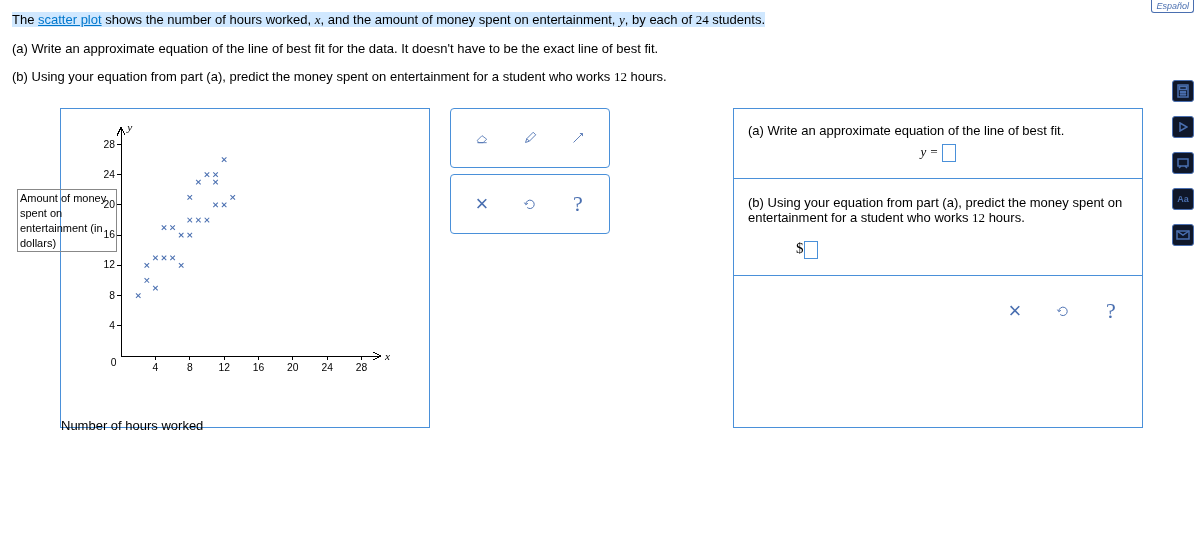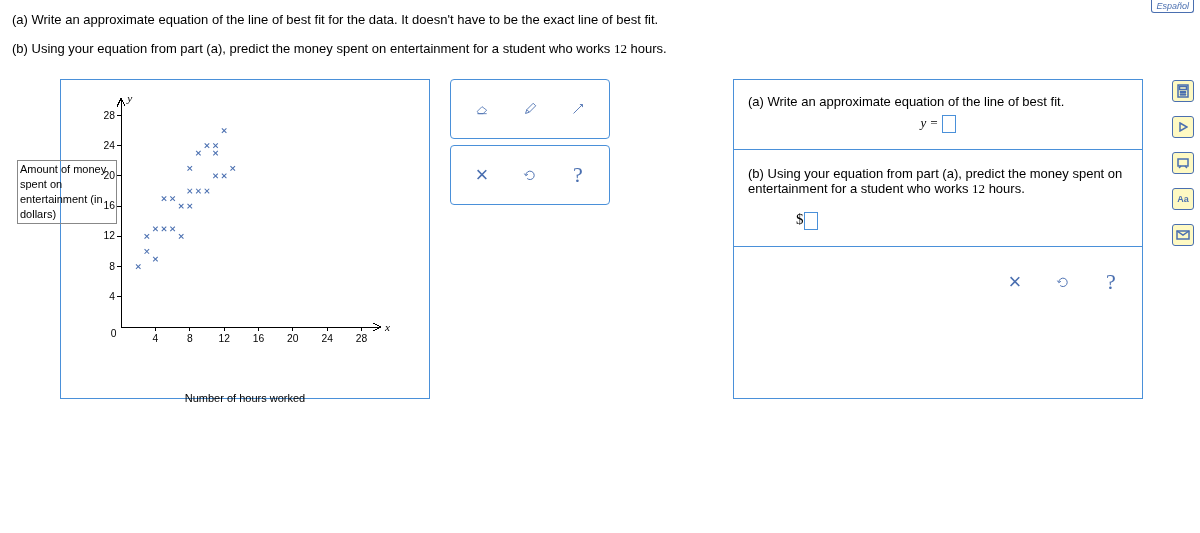--- a/index.html
+++ b/index.html
@@ -47,22 +47,21 @@
     font-size: 11px;
     line-height: 1.35;
     text-align: left;
     border: 1px solid #888;
     padding: 1px 2px;
   }
   .xlabel {
     position: absolute;
     bottom: -6px;
     left: 0; right: 0;
-    text-align: center;
-    font-size: 11px;
+    font-size: 13px;
   }
   .chart-inner {
     position: absolute;
     inset: 10px 10px 40px 26px;
   }
   .plot-svg { width: 100%; height: 100%; }
   .tick-label { font-size: 10px; fill: #000; }
   .axis-line { stroke: #000; stroke-width: 1; shape-rendering: crispEdges; }
   .axis-name { font-style: italic; font-family: Georgia, serif; font-size: 11px; }
 
@@ -131,21 +130,21 @@
     gap: 14px;
   }
   .rail-btn {
     width: 22px; height: 22px;
     border: 1.5px solid #4a6fb0;
     border-radius: 3px;
     display: flex; align-items: center; justify-content: center;
     font-size: 11px;
     color: #4a6fb0;
     cursor: pointer;
-    background: #fef9c3;
+    background: #0f172a;
   }
   .rail-btn svg { stroke: #4a6fb0; fill: none; stroke-width: 1.5; }
 
   .espanol {
     position: absolute;
     right: 6px; top: 0;
     border: 1px solid #4a6fb0;
     border-top: none;
     border-radius: 0 0 3px 3px;
     font-size: 9px;
@@ -155,20 +154,23 @@
   }
   .qmark { font-family: Georgia, serif; font-size: 22px; color: #4a6fb0; }
 </style>
 </head>
 <body>
 
 <div class="espanol">Español</div>
 
 <div class="content">
   <div class="question-text">
+    <p>
+      <span class="hl">The </span><a href="#" class="term hl">scatter plot</a><span class="hl"> shows the number of hours worked, </span><span class="hl var">x</span><span class="hl">, and the amount of money spent on entertainment, </span><span class="hl var">y</span><span class="hl">, by each of </span><span class="hl num">24</span><span class="hl"> students.</span>
+    </p>
     <p>(a) Write an approximate equation of the line of best fit for the data. It doesn't have to be the exact line of best fit.</p>
     <p>
       <span>(b) Using your equation from part (a), predict the money spent on entertainment for a student who works </span><span class="num">12</span><span> hours.</span>
     </p>
   </div>
 
   <div class="workspace">
 
     <div class="plot-box">
       <div class="ylabel">Amount of money spent on entertainment (in dollars)</div>

